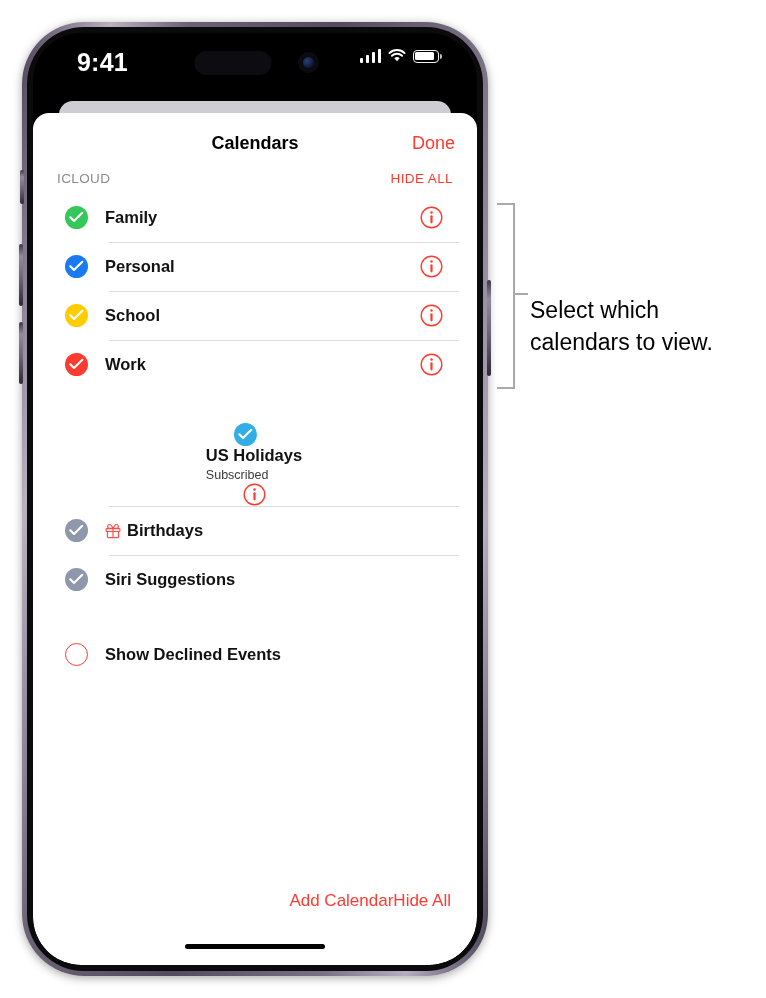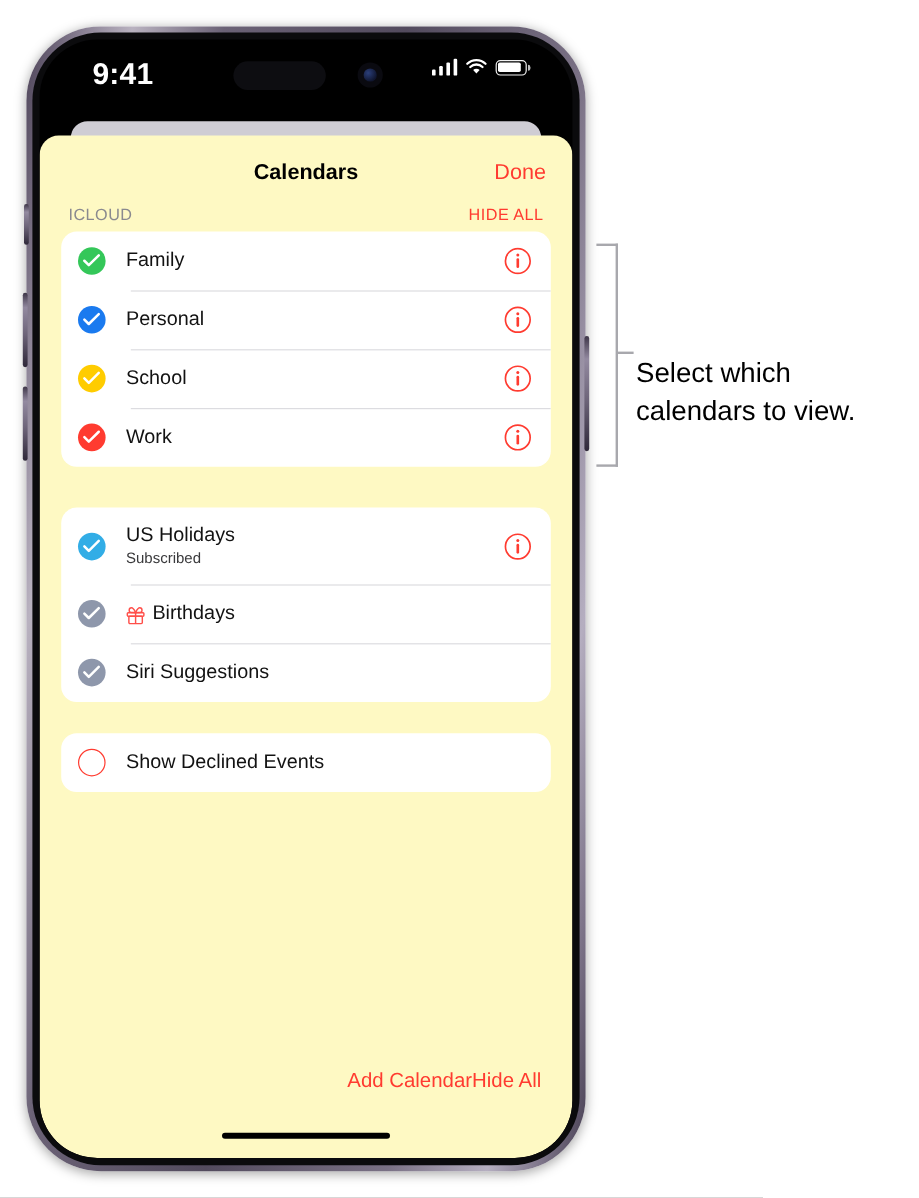--- a/index.html
+++ b/index.html
@@ -154,21 +154,21 @@
     top: 68px;
     height: 60px;
     border-radius: 14px 14px 0 0;
     background: #cfcdd4;
     z-index: 1;
   }
   .sheet {
     position: absolute;
     left: 0; right: 0;
     top: 80px; bottom: 0;
-    background: #fef9c3;
+    background: #ffffff;
     border-radius: 16px 16px 48px 48px;
     z-index: 2;
     overflow: hidden;
   }
 
   
   .nav-bar {
     position: relative;
     height: 58px;
   }
@@ -224,21 +224,21 @@
     padding: 0 16px 0 14px;
     cursor: pointer;
   }
   .row + .row::before {
     content: "";
     position: absolute;
     left: 58px; right: 0; top: 0;
     height: 1px;
     background: #dcdce0;
   }
-  .row-tall { min-height: 64px; }
+  .row-tall { min-height: 64px; flex-direction: column; }
 
   
   .check {
     width: 23px; height: 23px;
     border-radius: 50%;
     flex: 0 0 23px;
     margin-right: 17px;
     position: relative;
   }
   .check svg { position: absolute; left: 4px; top: 5px; }
@@ -249,22 +249,23 @@
     margin-right: 17px;
     border: 1.8px solid #ff3b30;
     box-sizing: border-box;
   }
 
   .row-text { flex: 1 1 auto; min-width: 0; }
   .row-label {
     font-size: 16.5px;
     color: #121212;
     display: flex;
-    align-items: flex-end;
+    align-items: center;
     gap: 6px;
+    font-weight: bold;
   }
   .row-sub {
     font-size: 12.5px;
     color: #3a3a3c;
     margin-top: 1px;
   }
   .gift-icon { flex: 0 0 auto; line-height: 0; }
 
   .info-btn {
     flex: 0 0 auto;

